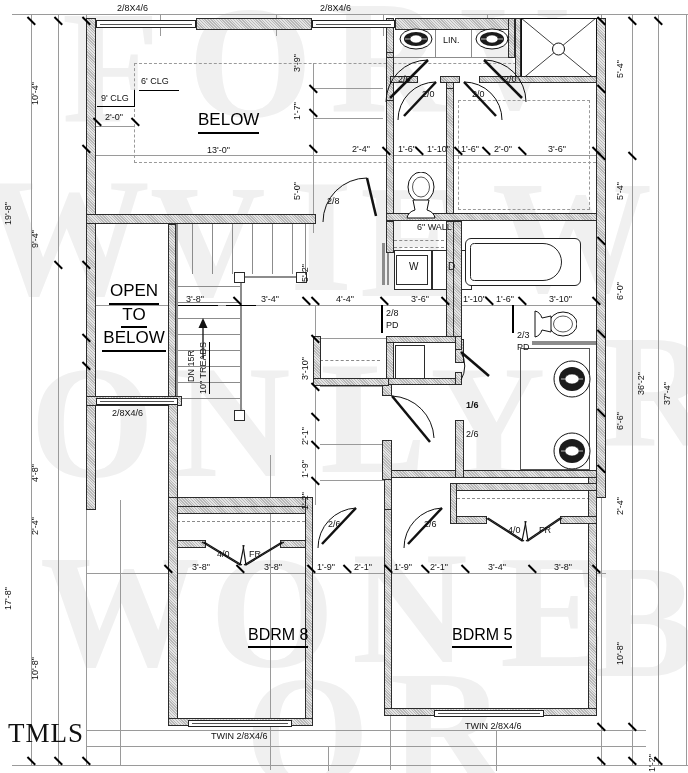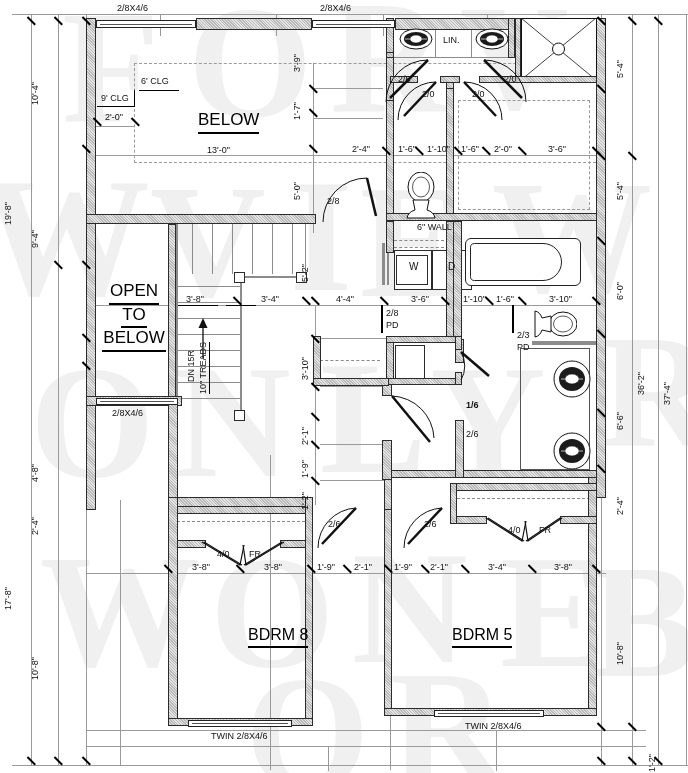--- a/index.html
+++ b/index.html
@@ -559,14 +559,15 @@
     <svg width="80" height="26" viewBox="0 0 80 26">
       <path d="M2 1 L38 24 L42 4" stroke="#111" fill="none" stroke-width="1.2"></path>
       <path d="M4 1 L40 24" stroke="#111" fill="none" stroke-width="1.2"></path>
       <path d="M78 1 L44 24 L41 4" stroke="#111" fill="none" stroke-width="1.2"></path>
       <path d="M76 1 L42 24" stroke="#111" fill="none" stroke-width="1.2"></path>
     </svg>
   </div>
   <div class="lbl" style="left:508px;top:525px;">4/0</div>
   <div class="lbl" style="left:539px;top:525px;">FR</div>
 
+  <div class="tmls" style="left:8px;top:718px;">TMLS</div>
 
 </div>
 
 </body></html>

